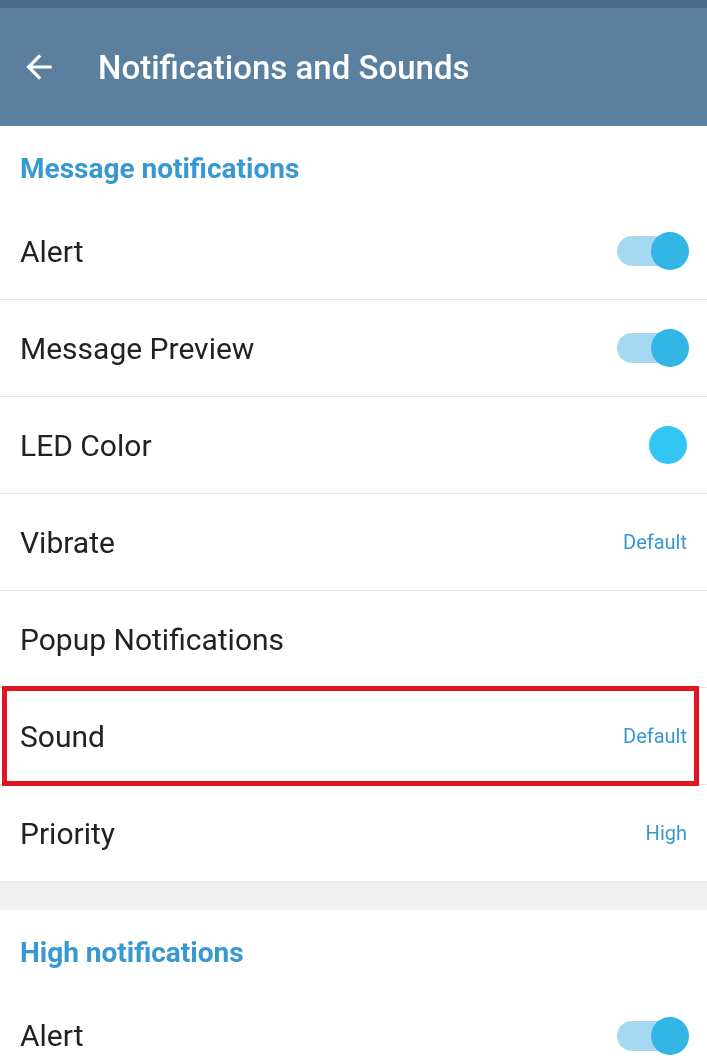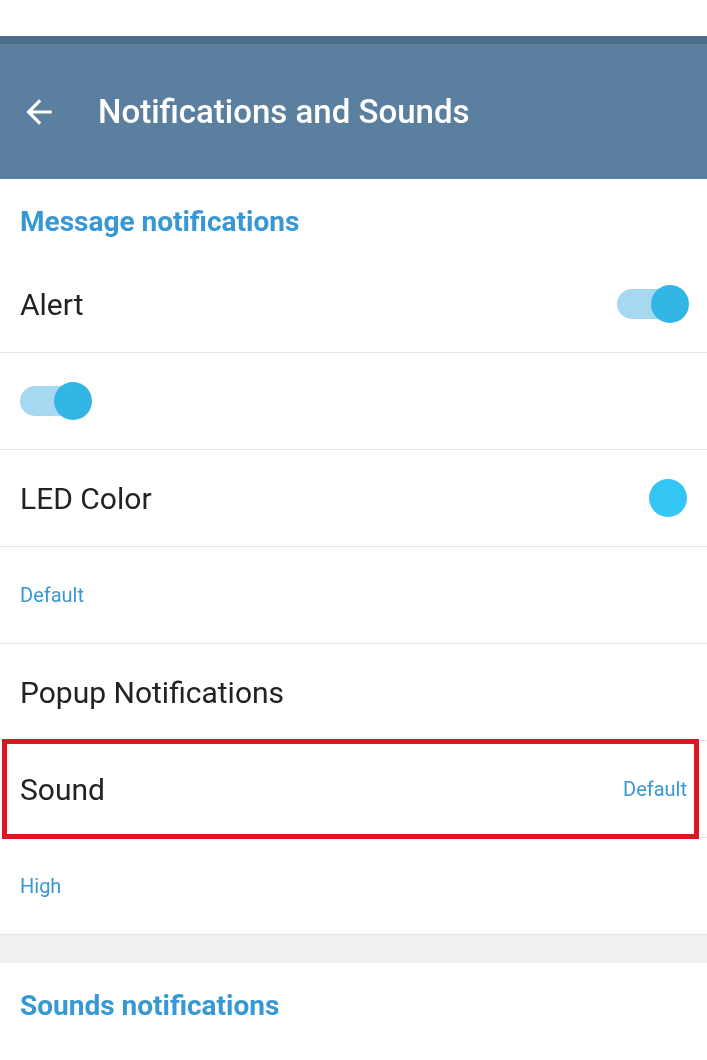--- a/index.html
+++ b/index.html
@@ -9,26 +9,25 @@
     }
     body {
       font-family: -apple-system, BlinkMacSystemFont, 'Segoe UI', Roboto, Arial, sans-serif;
       width: 707px;
       height: 1060px;
       background: #fff;
       overflow: hidden;
     }
     .header {
       background: #5b7f9e;
-      height: 143px;
+      height: 126px;
       display: flex;
       align-items: center;
       padding: 0 20px;
       border-top: 8px solid #4b6d8a;
-      margin-top: 36px;
     }
     .back-btn {
       cursor: pointer;
       display: flex;
       align-items: center;
       margin-right: 40px;
     }
     .back-btn svg {
       width: 38px;
       height: 38px;
@@ -117,45 +116,48 @@
 </div>
 
 <div class="section-header">Message notifications</div>
 
 <div class="row">
   <span class="row-label">Alert</span>
   <div class="toggle"></div>
 </div>
 
 <div class="row">
+  <span class="row-label">Message Preview</span>
   <div class="toggle"></div>
 </div>
 
 <div class="row">
   <span class="row-label">LED Color</span>
   <div class="led-dot"></div>
 </div>
 
 <div class="row">
+  <span class="row-label">Vibrate</span>
   <span class="row-value">Default</span>
 </div>
 
 <div class="row">
   <span class="row-label">Popup Notifications</span>
 </div>
 
 <div class="row highlighted">
   <span class="row-label">Sound</span>
   <span class="row-value">Default</span>
 </div>
 
 <div class="row">
+  <span class="row-label">Priority</span>
   <span class="row-value">High</span>
 </div>
 
 <div class="spacer"></div>
 
-<div class="section-header">Sounds notifications</div>
+<div class="section-header">High notifications</div>
 
 <div class="row" style="border-bottom:none">
   <span class="row-label">Alert</span>
   <div class="toggle"></div>
 </div>
 
 </body></html>

